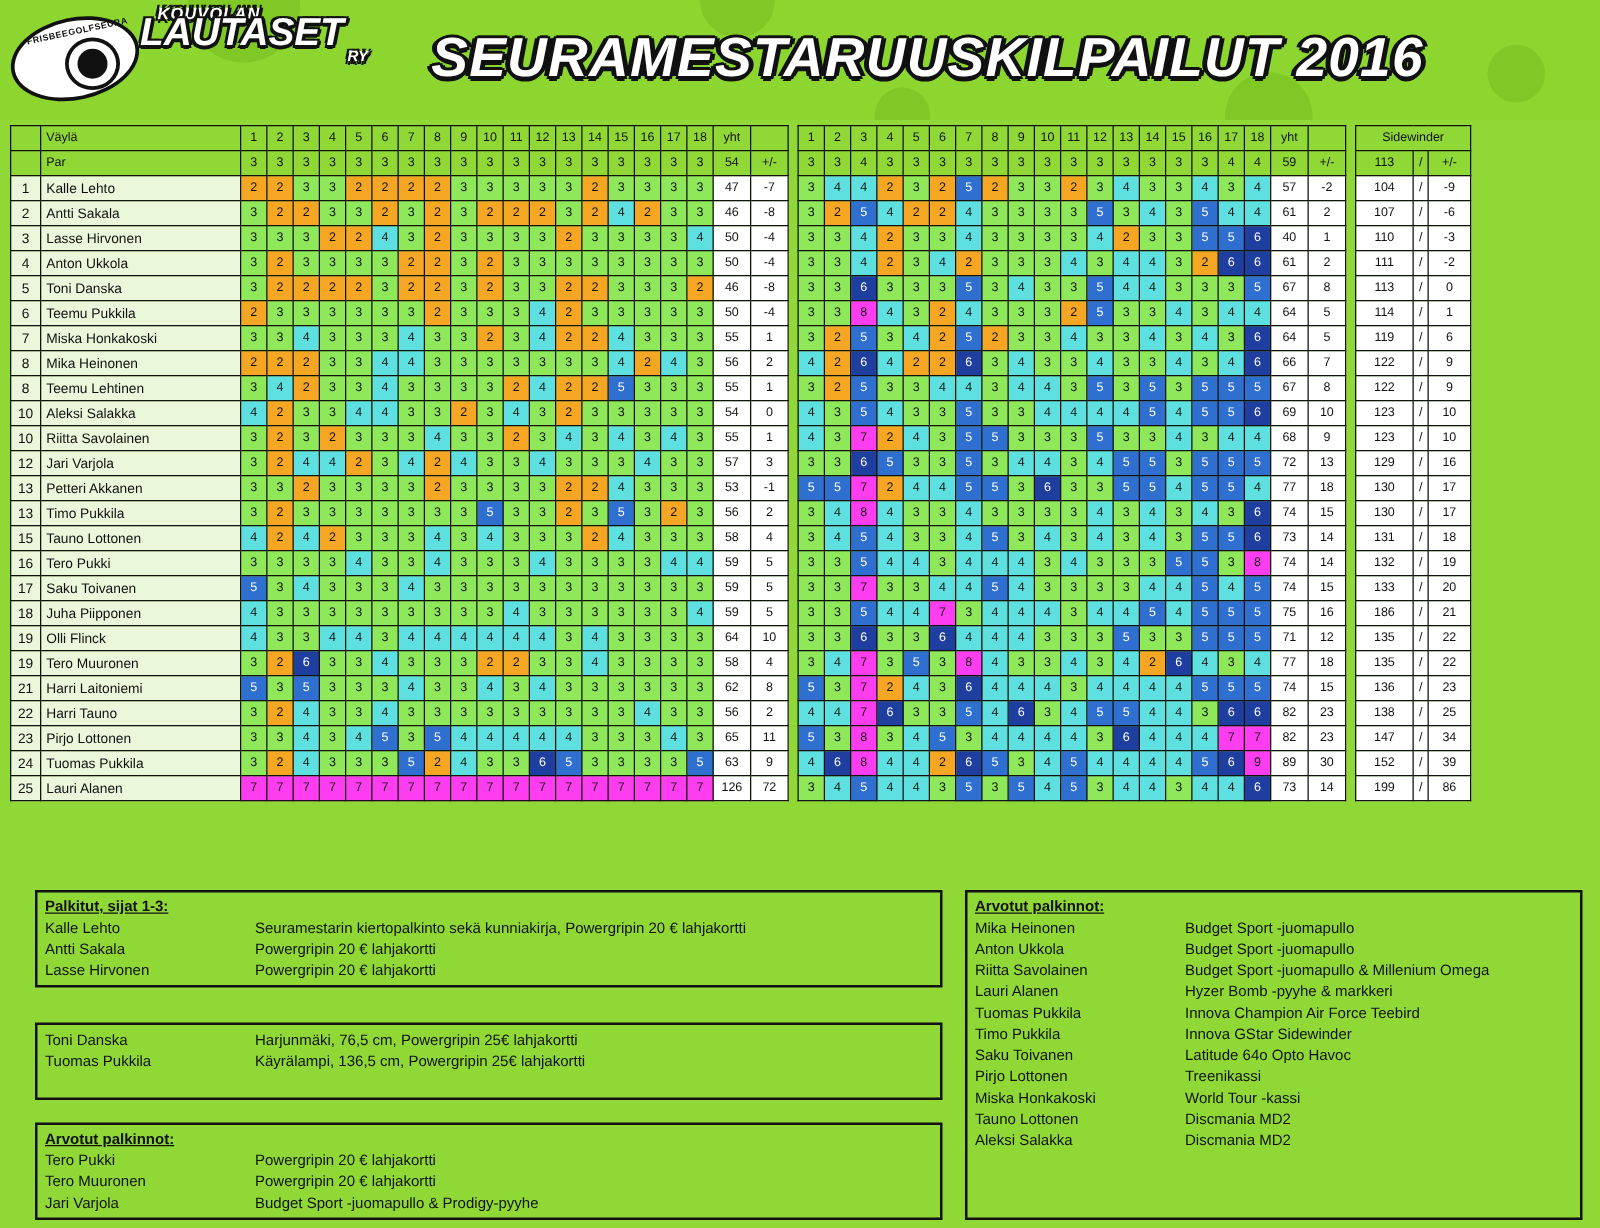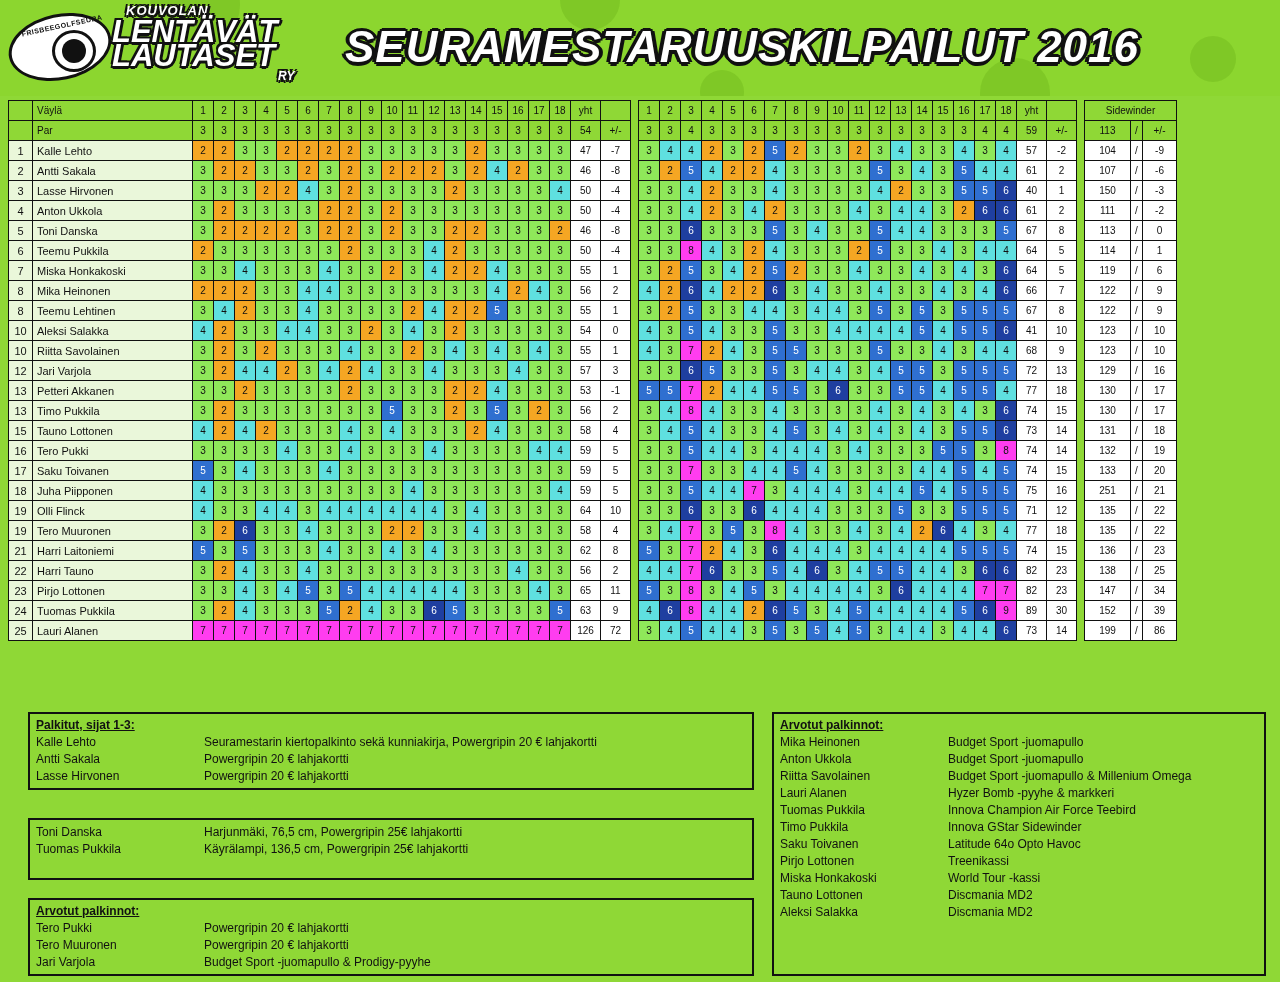--- a/index.html
+++ b/index.html
@@ -134,21 +134,20 @@
   <div class="blob" style="left:1190px;top:36px;width:46px;height:46px;"></div>
   <div class="blob" style="left:700px;top:70px;width:44px;height:44px;"></div>
 
   <div id="logo-circle"></div>
   <div id="logo-text">FRISBEEGOLFSEURA</div>
   <div id="logo-disc"></div>
   <div id="logo-disc-inner"></div>
 
   <div id="club-name">
     <span class="l1">KOUVOLAN</span>
-    <span class="l2">LENTÄVÄT</span>
     <span class="l3">LAUTASET</span>
     <span class="l4">RY</span>
   </div>
 
   <div id="main-title">SEURAMESTARUUSKILPAILUT 2016</div>
 </div>
 
 <div id="score-wrap">
   <table class="scores">
     <thead>
@@ -386,21 +385,21 @@
           <td class="cell w-hole" style="background:#5fe0e0;color:#111111;">4</td>
           <td class="cell w-hole" style="background:#f5a623;color:#111111;">2</td>
           <td class="cell w-hole" style="background:#8fe85a;color:#111111;">3</td>
           <td class="cell w-hole" style="background:#8fe85a;color:#111111;">3</td>
           <td class="cell w-hole" style="background:#2f6fd0;color:#ffffff;">5</td>
           <td class="cell w-hole" style="background:#2f6fd0;color:#ffffff;">5</td>
           <td class="cell w-hole" style="background:#1f3fa0;color:#ffffff;">6</td>
           <td class="yht w-yht">40</td>
           <td class="pm w-pm">1</td>
           <td class="gap"></td>
-          <td class="fin w-tot">150</td>
+          <td class="fin w-tot">110</td>
           <td class="fin w-slash">/</td>
           <td class="fin w-final">-3</td>
         </tr>
         <tr class="row">
           <td class="sij w-sij">4</td>
           <td class="nm w-name">Anton Ukkola</td>
           <td class="cell w-hole" style="background:#8fe85a;color:#111111;">3</td>
           <td class="cell w-hole" style="background:#f5a623;color:#111111;">2</td>
           <td class="cell w-hole" style="background:#8fe85a;color:#111111;">3</td>
           <td class="cell w-hole" style="background:#8fe85a;color:#111111;">3</td>
@@ -726,21 +725,21 @@
           <td class="cell w-hole" style="background:#8fe85a;color:#111111;">3</td>
           <td class="cell w-hole" style="background:#5fe0e0;color:#111111;">4</td>
           <td class="cell w-hole" style="background:#5fe0e0;color:#111111;">4</td>
           <td class="cell w-hole" style="background:#5fe0e0;color:#111111;">4</td>
           <td class="cell w-hole" style="background:#5fe0e0;color:#111111;">4</td>
           <td class="cell w-hole" style="background:#2f6fd0;color:#ffffff;">5</td>
           <td class="cell w-hole" style="background:#5fe0e0;color:#111111;">4</td>
           <td class="cell w-hole" style="background:#2f6fd0;color:#ffffff;">5</td>
           <td class="cell w-hole" style="background:#2f6fd0;color:#ffffff;">5</td>
           <td class="cell w-hole" style="background:#1f3fa0;color:#ffffff;">6</td>
-          <td class="yht w-yht">41</td>
+          <td class="yht w-yht">69</td>
           <td class="pm w-pm">10</td>
           <td class="gap"></td>
           <td class="fin w-tot">123</td>
           <td class="fin w-slash">/</td>
           <td class="fin w-final">10</td>
         </tr>
         <tr class="row">
           <td class="sij w-sij">10</td>
           <td class="nm w-name">Riitta Savolainen</td>
           <td class="cell w-hole" style="background:#8fe85a;color:#111111;">3</td>
@@ -1121,21 +1120,21 @@
           <td class="cell w-hole" style="background:#5fe0e0;color:#111111;">4</td>
           <td class="cell w-hole" style="background:#5fe0e0;color:#111111;">4</td>
           <td class="cell w-hole" style="background:#2f6fd0;color:#ffffff;">5</td>
           <td class="cell w-hole" style="background:#5fe0e0;color:#111111;">4</td>
           <td class="cell w-hole" style="background:#2f6fd0;color:#ffffff;">5</td>
           <td class="cell w-hole" style="background:#2f6fd0;color:#ffffff;">5</td>
           <td class="cell w-hole" style="background:#2f6fd0;color:#ffffff;">5</td>
           <td class="yht w-yht">75</td>
           <td class="pm w-pm">16</td>
           <td class="gap"></td>
-          <td class="fin w-tot">251</td>
+          <td class="fin w-tot">186</td>
           <td class="fin w-slash">/</td>
           <td class="fin w-final">21</td>
         </tr>
         <tr class="row">
           <td class="sij w-sij">19</td>
           <td class="nm w-name">Olli Flinck</td>
           <td class="cell w-hole" style="background:#5fe0e0;color:#111111;">4</td>
           <td class="cell w-hole" style="background:#8fe85a;color:#111111;">3</td>
           <td class="cell w-hole" style="background:#8fe85a;color:#111111;">3</td>
           <td class="cell w-hole" style="background:#5fe0e0;color:#111111;">4</td>

